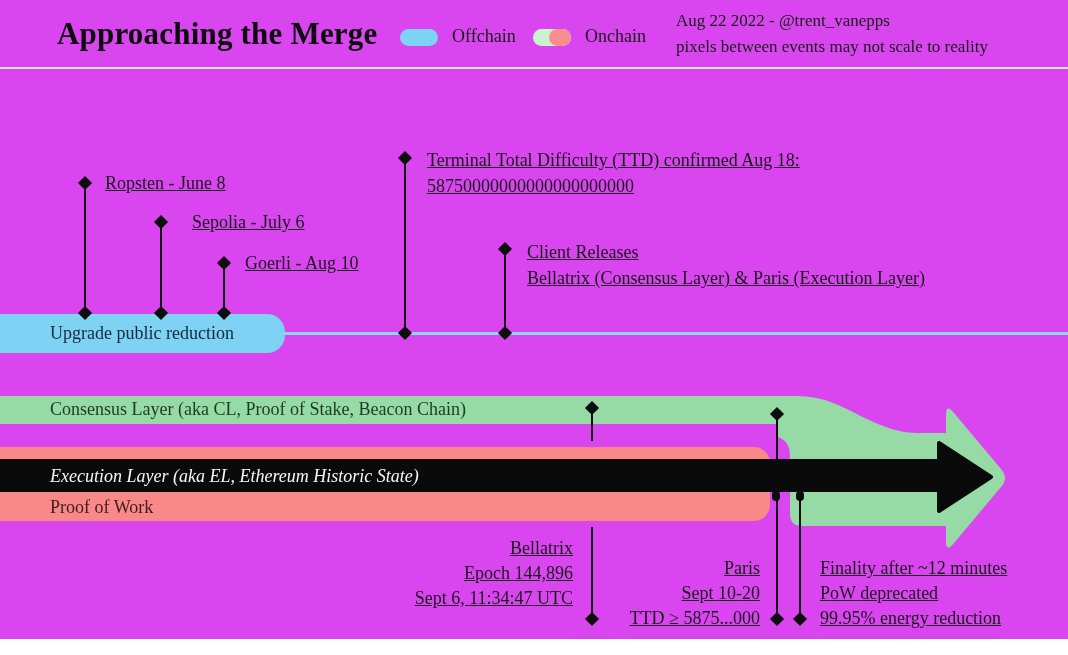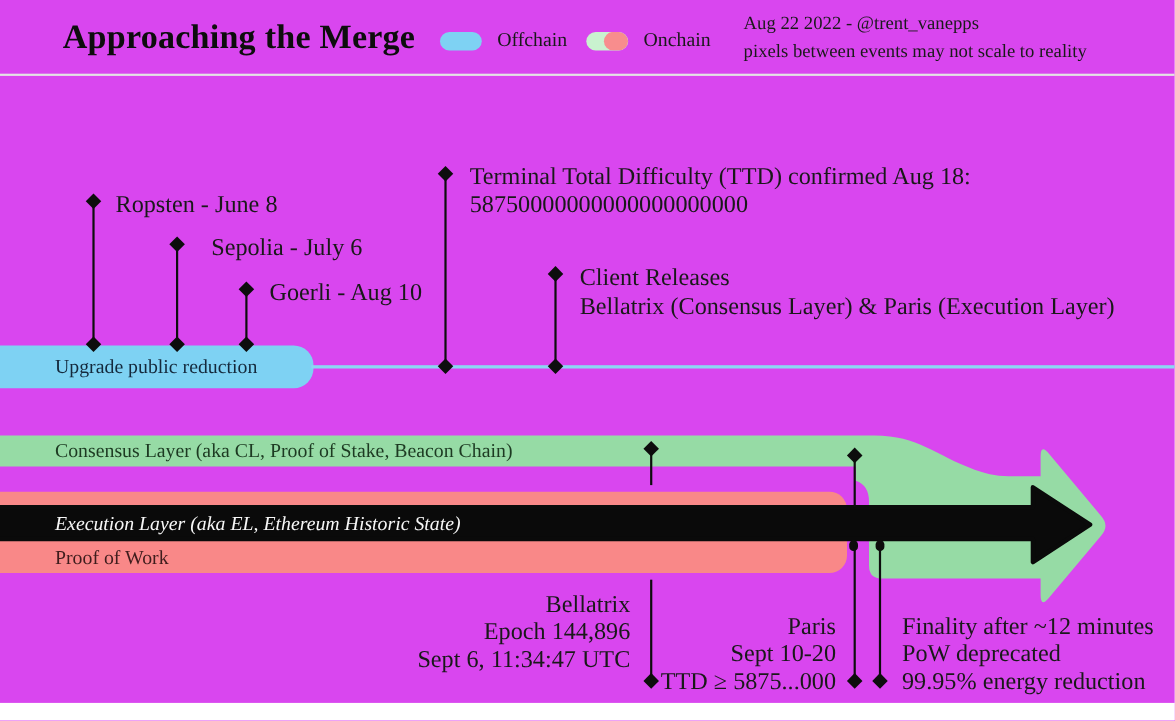--- a/index.html
+++ b/index.html
@@ -12,21 +12,21 @@
   .legend-label{font-size:18px;white-space:nowrap;}
   .credit{font-size:17px;line-height:26px;white-space:nowrap;color:#1a1a1a;}
   .sep{left:0;top:67px;width:1068px;height:2px;background:#e4e4e4;}
   .pill{width:38px;height:17px;border-radius:9px;}
   .pill-offchain{background:#7ED2F3;}
   .pill-onchain{background:#C9F2CF;overflow:hidden;}
   .pill-onchain-red{position:absolute;right:0;top:0;width:22px;height:17px;border-radius:9px;background:#F88D8D;}
   .vline{position:absolute;width:2px;background:#0d0d0d;}
   .dmd{position:absolute;width:10px;height:10px;background:#0d0d0d;transform:rotate(45deg);}
   .bulge{position:absolute;width:8px;height:10px;border-radius:4px;background:#0d0d0d;}
-  .lbl{position:absolute;font-size:22px;white-space:nowrap;}
+  .lbl{position:absolute;font-size:18px;white-space:nowrap;text-decoration:underline;}
   .multiline{line-height:26px;}
   .blk-right{text-align:right;line-height:25px;}
   .blk-left{text-align:left;line-height:25px;}
   .bar-testnets{left:-20px;top:314px;width:305px;height:39px;background:#7ED2F3;border-radius:18px;}
   .blue-line{left:283px;top:332px;width:785px;height:3px;background:#8BD7F3;}
   .bar-label{position:absolute;font-size:18px;white-space:nowrap;}
   .red-bar{left:-20px;top:447px;width:790px;height:74px;background:#F98888;border-radius:0 16px 16px 0;}
   svg{display:block;}
 </style>
 </head>

